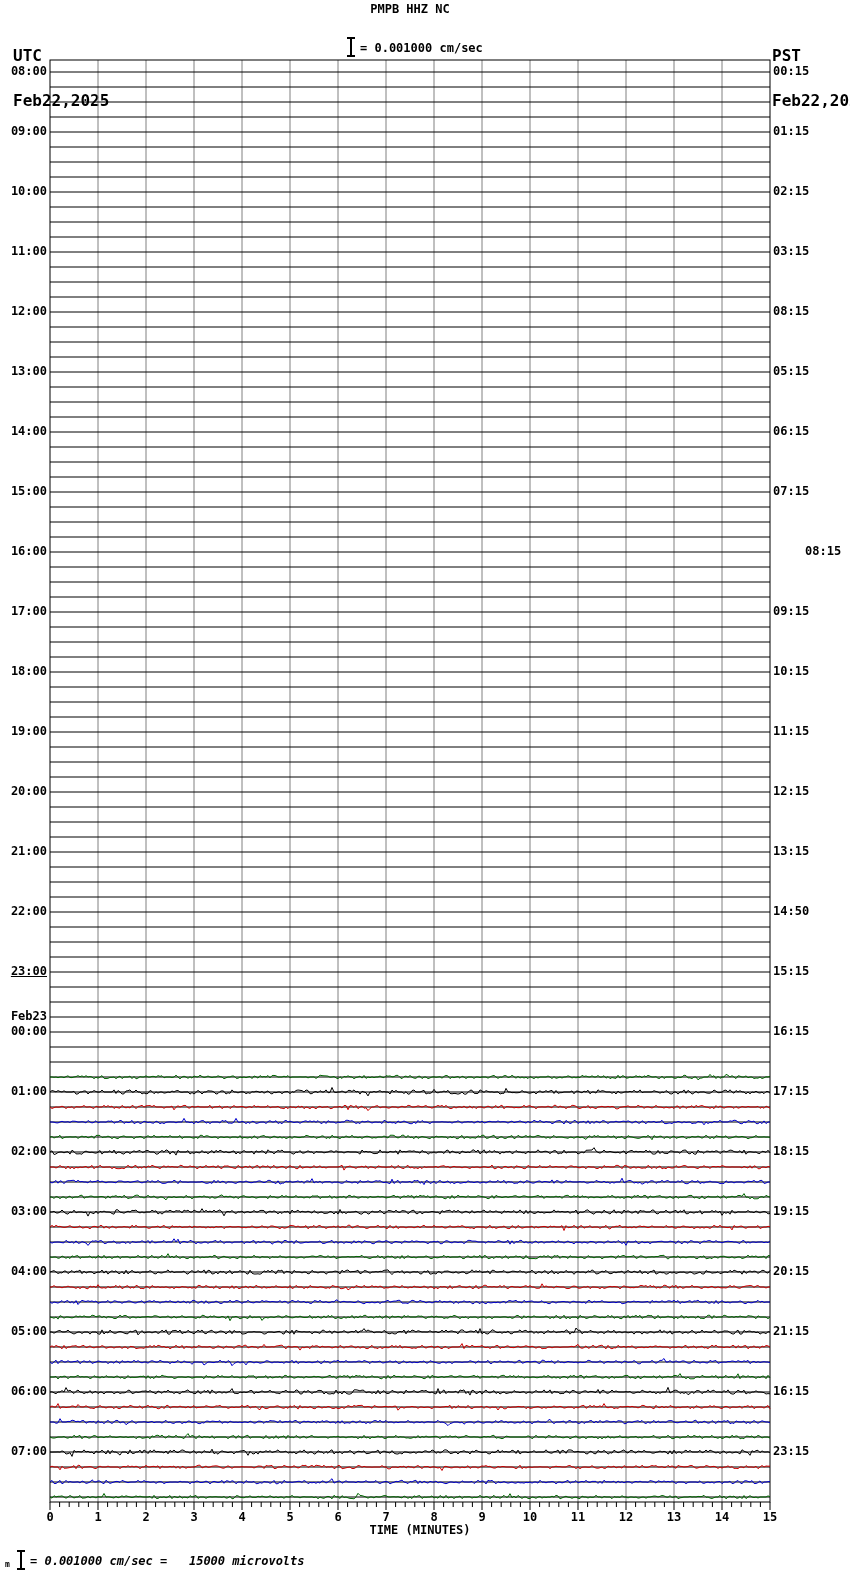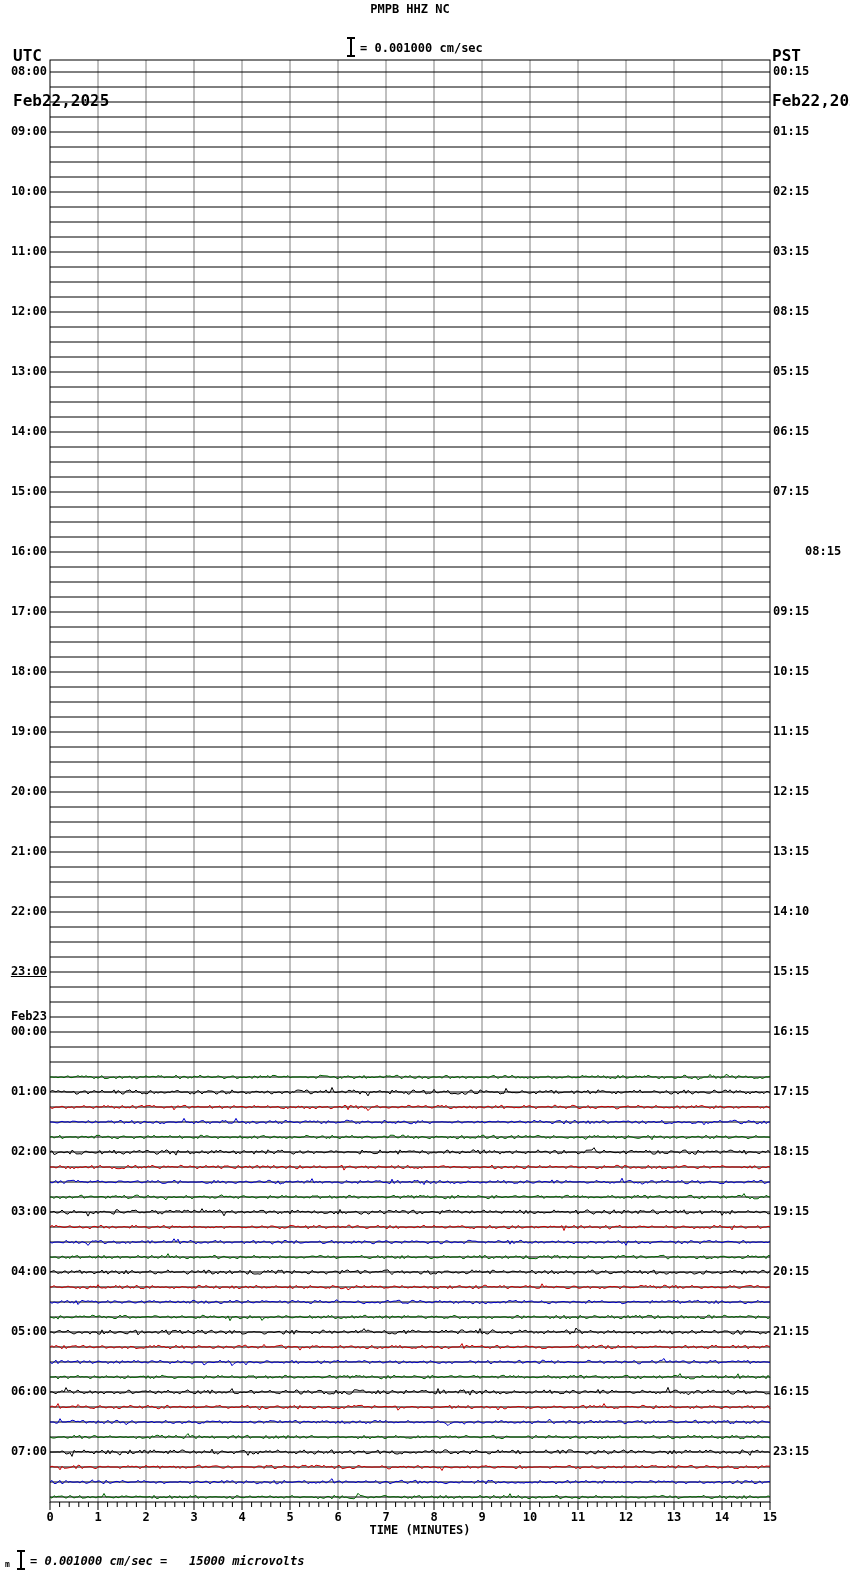--- a/index.html
+++ b/index.html
@@ -302,21 +302,21 @@
     <div class="hour-label pstcol" style="left: 773px; top: 304px;">08:15</div>
     <div class="hour-label pstcol" style="left: 773px; top: 364px;">05:15</div>
     <div class="hour-label pstcol" style="left: 773px; top: 424px;">06:15</div>
     <div class="hour-label pstcol" style="left: 773px; top: 484px;">07:15</div>
     <div class="hour-label pstcol" style="left: 773px; top: 544px; margin-left: 32px;">08:15</div>
     <div class="hour-label pstcol" style="left: 773px; top: 604px;">09:15</div>
     <div class="hour-label pstcol" style="left: 773px; top: 664px;">10:15</div>
     <div class="hour-label pstcol" style="left: 773px; top: 724px;">11:15</div>
     <div class="hour-label pstcol" style="left: 773px; top: 784px;">12:15</div>
     <div class="hour-label pstcol" style="left: 773px; top: 844px;">13:15</div>
-    <div class="hour-label pstcol" style="left: 773px; top: 904px;">14:10</div>
+    <div class="hour-label pstcol" style="left: 773px; top: 904px;">14:50</div>
     <div class="hour-label pstcol" style="left: 773px; top: 964px;">15:15</div>
     <div class="hour-label pstcol" style="left: 773px; top: 1024px;">16:15</div>
     <div class="hour-label pstcol" style="left: 773px; top: 1084px;">17:15</div>
     <div class="hour-label pstcol" style="left: 773px; top: 1144px;">18:15</div>
     <div class="hour-label pstcol" style="left: 773px; top: 1204px;">19:15</div>
     <div class="hour-label pstcol" style="left: 773px; top: 1264px;">20:15</div>
     <div class="hour-label pstcol" style="left: 773px; top: 1324px;">21:15</div>
     <div class="hour-label pstcol" style="left: 773px; top: 1384px;">16:15</div>
     <div class="hour-label pstcol" style="left: 773px; top: 1444px;">23:15</div>
   </div>

